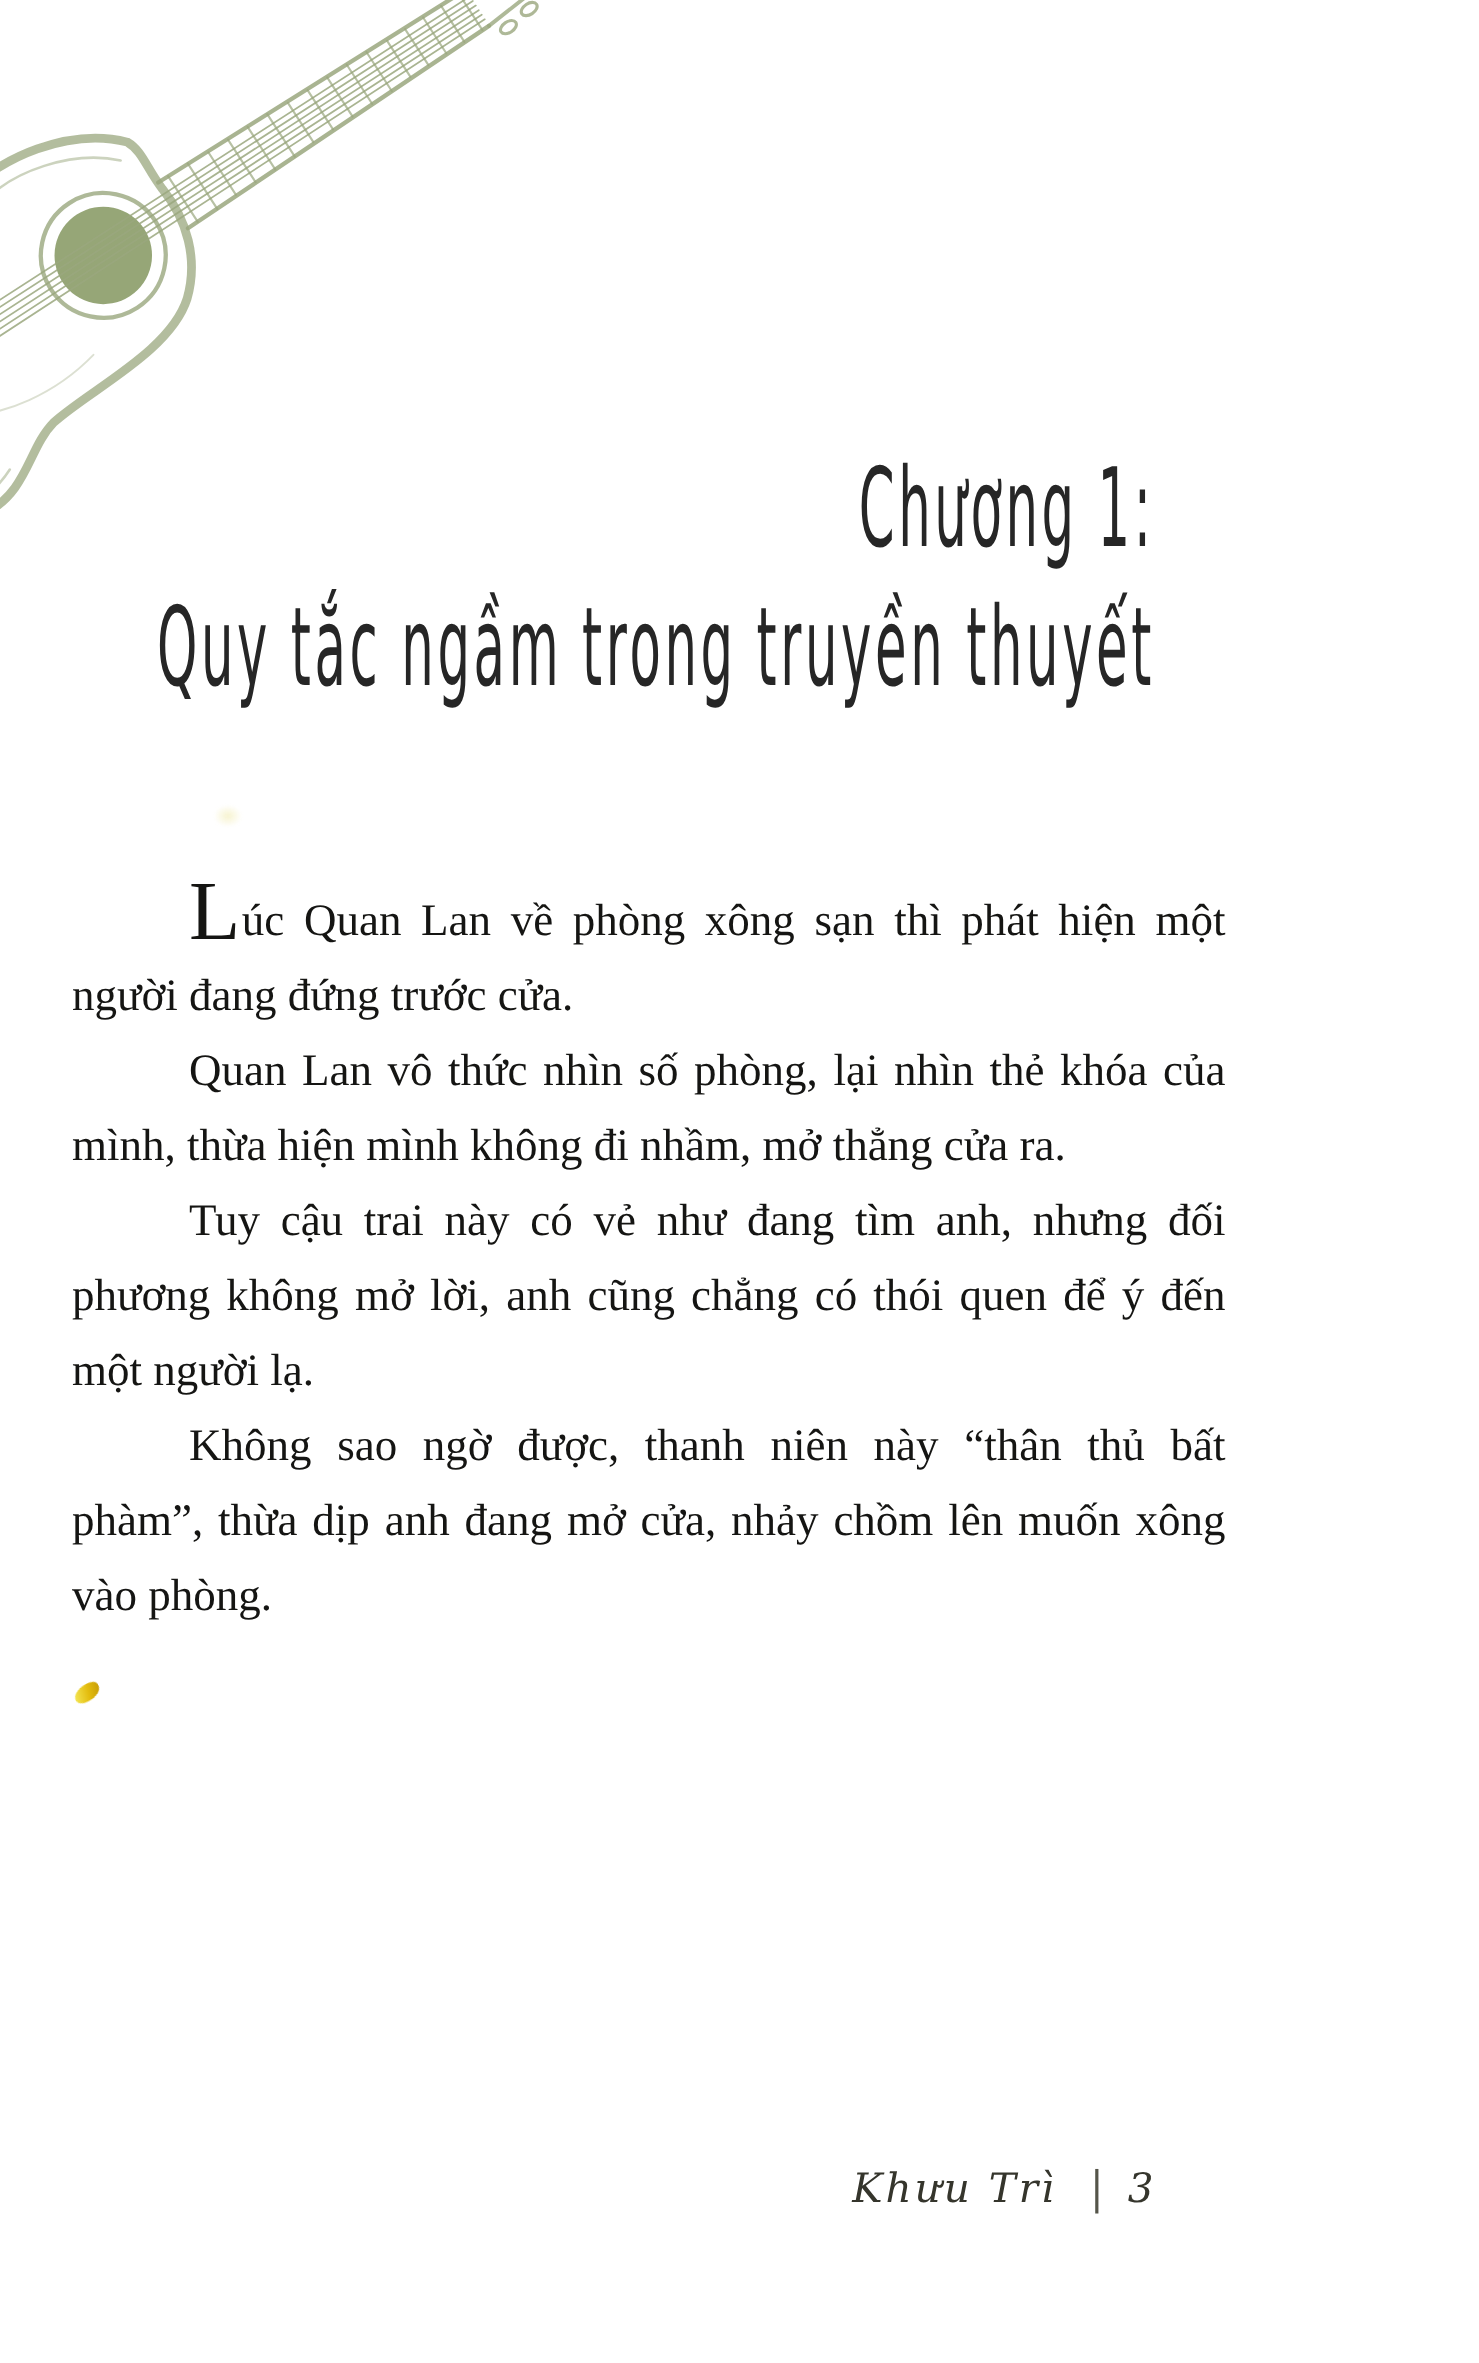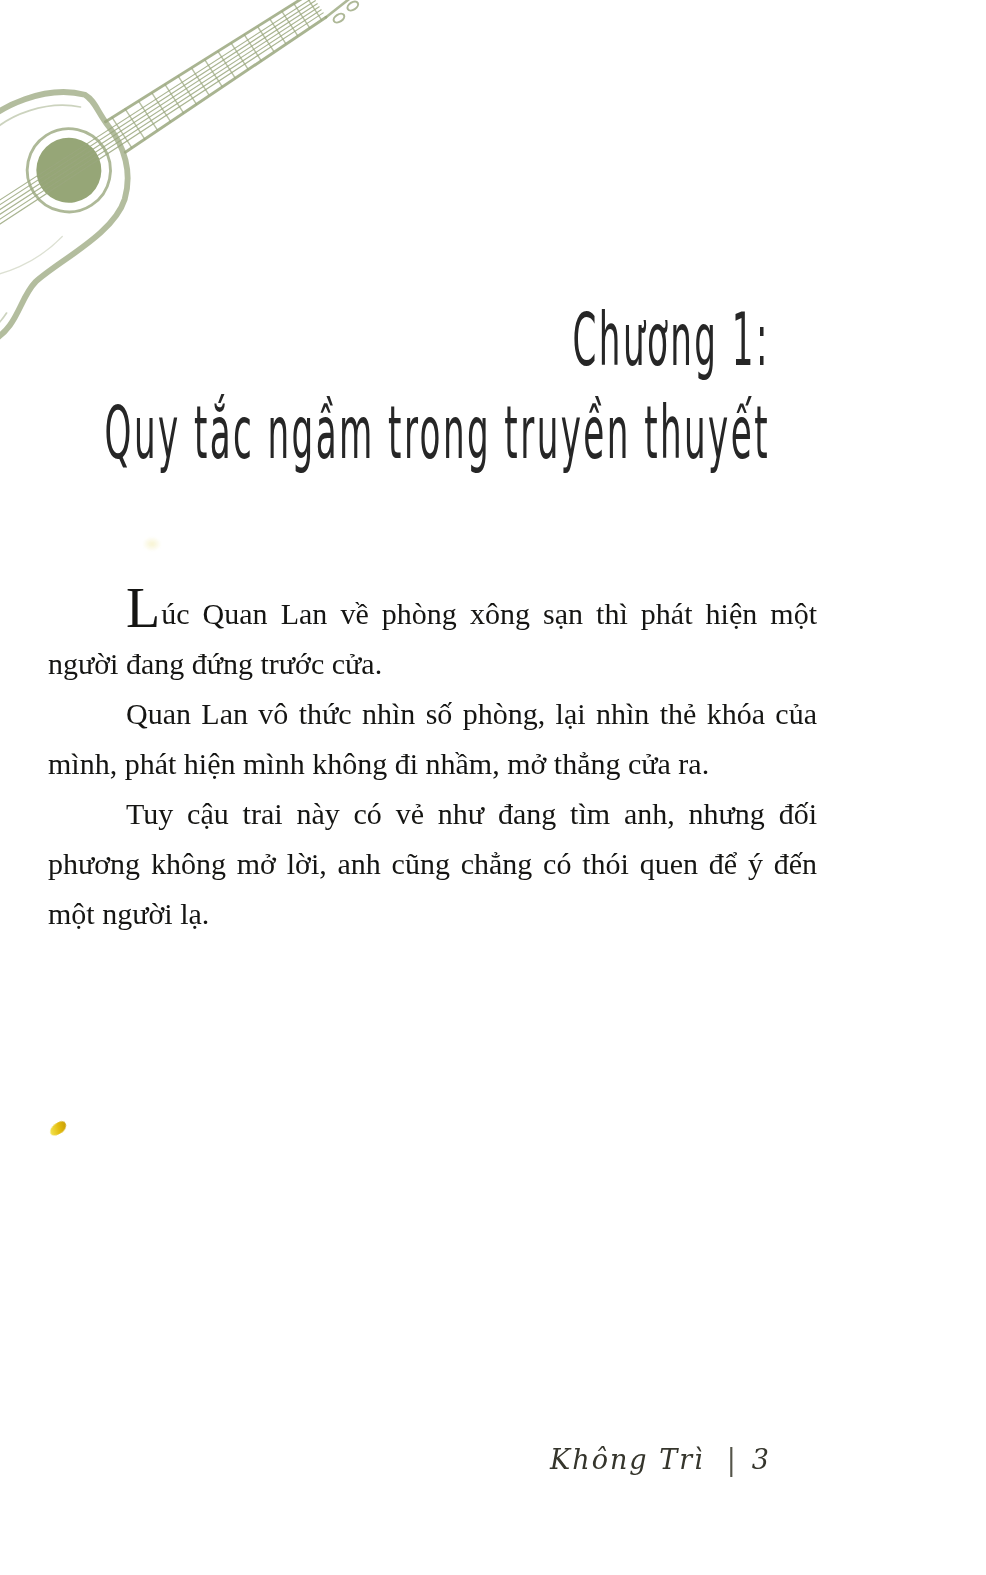--- a/index.html
+++ b/index.html
@@ -181,21 +181,22 @@
       <span class="stretch">Quy tắc ngầm trong truyền thuyết</span>
     </div>
   </div>
 
   <div class="faint-smudge"></div>
 
   <div class="yellow-mark"></div>
 
   <div class="content">
     <p><span class="dropcap">L</span><span>úc Quan Lan về phòng xông sạn thì phát hiện một người đang đứng trước cửa.</span></p>
-    <p>Quan Lan vô thức nhìn số phòng, lại nhìn thẻ khóa của mình, phát hiện mình không đi nhầm, mở thẳng cửa ra.</p>
+    <p>Quan Lan vô thức nhìn số phòng, lại nhìn thẻ khóa của mình, thừa hiện mình không đi nhầm, mở thẳng cửa ra.</p>
     <p>Tuy cậu trai này có vẻ như đang tìm anh, nhưng đối phương không mở lời, anh cũng chẳng có thói quen để ý đến một người lạ.</p>
+    <p>Không sao ngờ được, thanh niên này “thân thủ bất phàm”, thừa dịp anh đang mở cửa, nhảy chồm lên muốn xông vào phòng.</p>
   </div>
 
   <div class="footer">
-    <span class="author">Không Trì</span><span class="sep">|</span><span class="pagenum">3</span>
+    <span class="author">Khưu Trì</span><span class="sep">|</span><span class="pagenum">3</span>
   </div>
 
 </div>
 
 </body></html>

